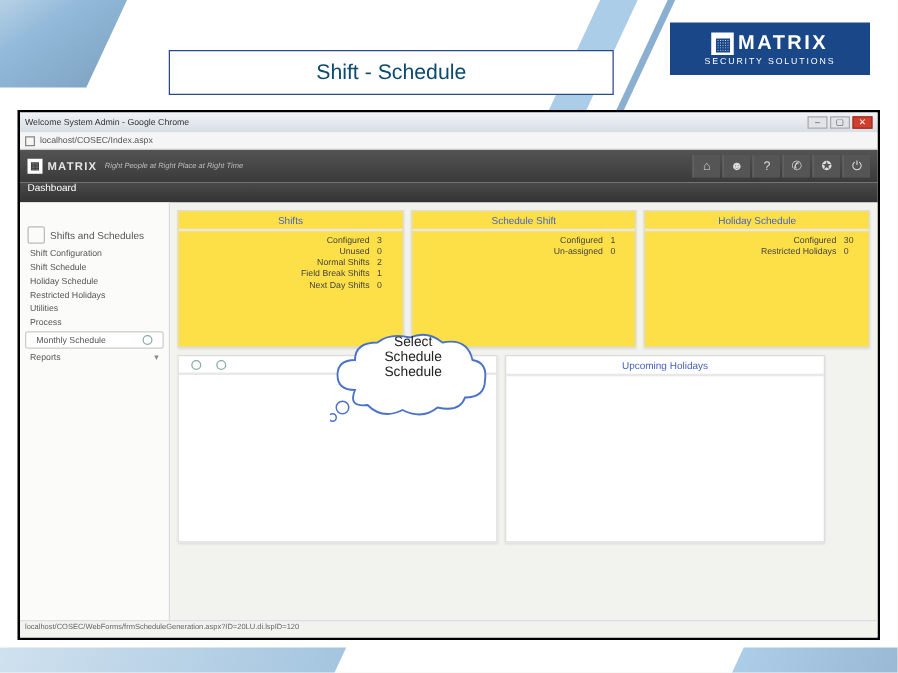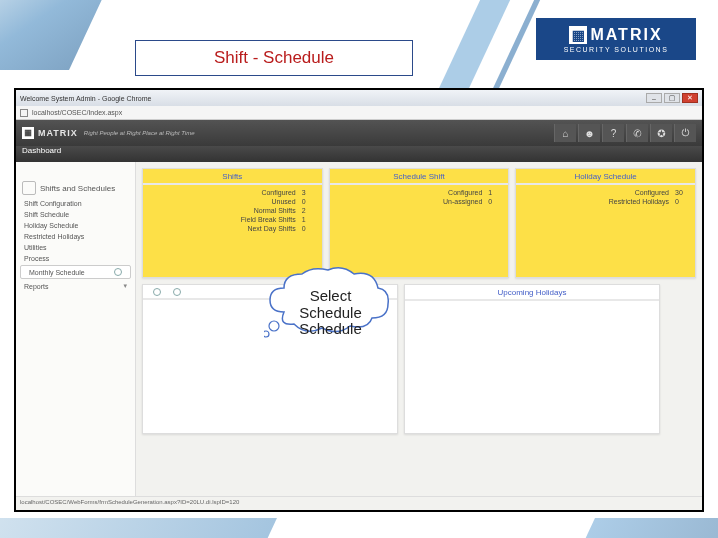--- a/index.html
+++ b/index.html
@@ -5,21 +5,21 @@
   * { box-sizing: border-box; margin: 0; padding: 0; }
   body { width: 718px; height: 538px; font-family: Arial, sans-serif; background: #fff; position: relative; overflow: hidden; }
   
   .bg-stripe { position: absolute; background: linear-gradient(135deg, #a8c8e0 0%, #4a8bc0 50%, #2d6a9f 100%); opacity: 0.6; }
   .stripe-top { top: -20px; left: -30px; width: 120px; height: 90px; transform: skewX(-25deg); }
   .stripe-tr1 { top: 0; right: 230px; width: 30px; height: 95px; transform: skewX(-25deg); background: #5a9bd0; opacity:0.5; }
   .stripe-tr2 { top: 0; right: 200px; width: 6px; height: 95px; transform: skewX(-25deg); background: #3d7ab0; opacity:0.6; }
   .stripe-bot { bottom: -10px; left: -30px; width: 300px; height: 30px; transform: skewX(-25deg); background: linear-gradient(90deg,#a8c8e0,#4a8bc0); opacity:0.5; }
   .stripe-br { bottom: -10px; right: -30px; width: 160px; height: 30px; transform: skewX(-25deg); background: linear-gradient(90deg,#5a9bd0,#2d6a9f); opacity:0.5; }
   
-  .title-box { position: absolute; top: 40px; left: 135px; width: 278px; height: 36px; border: 1.5px solid #2b4a8a; display:flex; align-items:center; justify-content:center; background:#fff; font-size: 17px; color:#b91c1c; }
+  .title-box { position: absolute; top: 40px; left: 135px; width: 356px; height: 36px; border: 1.5px solid #2b4a8a; display:flex; align-items:center; justify-content:center; background:#fff; font-size: 17px; color:#0c4a6e; }
   
   .logo-box { position: absolute; top: 18px; right: 22px; width: 160px; height: 42px; background: #1a4788; display: flex; flex-direction: column; align-items:center; justify-content:center; }
   .logo-row { display:flex; align-items:center; }
   .logo-sq { width: 18px; height: 18px; background:#fff; display:inline-block; margin-right:3px; font-size:14px; color:#1a4788; text-align:center; font-weight:bold; line-height:18px; }
   .logo-text { color:#fff; font-weight:bold; font-size:16px; letter-spacing:2px; }
   .logo-tag { color:#fff; font-size:7px; letter-spacing:1.5px; margin-top:2px; }
   
   .browser { position: absolute; top: 88px; left: 14px; width: 690px; height: 424px; border: 2px solid #000; background: #fff; font-size: 8px; color:#444; }
   .win-title { height: 16px; background: linear-gradient(#f0f3f7,#d8dee6); display:flex; align-items:center; padding:0 4px; justify-content: space-between; }
   .win-title-txt { font-size: 7px; color:#333; }
@@ -51,21 +51,21 @@
   .panel-body { padding:3px 6px; font-size:7px; }
   .stat-row { display:flex; justify-content:space-between; padding:1px 0; color:#444; }
   .stat-row span:first-child { flex:1; text-align:right; padding-right:6px; }
   .stat-row span:last-child { width:14px; text-align:left; }
   .panels-row2 { display:flex; gap:6px; }
   .panel2 { background:#fff; border:1px solid #ddd; box-shadow:0 1px 2px rgba(0,0,0,0.1); width:256px; min-height: 150px; }
   .status-bar { height:14px; background:#f2f2ef; border-top:1px solid #ddd; font-size:6px; color:#666; padding:2px 4px; }
   
   .callout { position:absolute; top:264px; left:264px; width:130px; height:74px; z-index:10; }
   .cloud-svg { position:absolute; inset:0; }
-  .callout-text { position:absolute; left:24px; top:24px; width:85px; font-size:15px; text-align:center; color:#222; line-height:1.1; }
+  .callout-text { position:absolute; left:24px; top:4px; width:85px; font-size:11px; text-align:center; color:#222; line-height:1.1; }
 </style>
 </head>
 <body>
 
 <div class="bg-stripe stripe-top"></div>
 <div class="bg-stripe stripe-tr1"></div>
 <div class="bg-stripe stripe-tr2"></div>
 <div class="bg-stripe stripe-bot"></div>
 <div class="bg-stripe stripe-br"></div>
 

